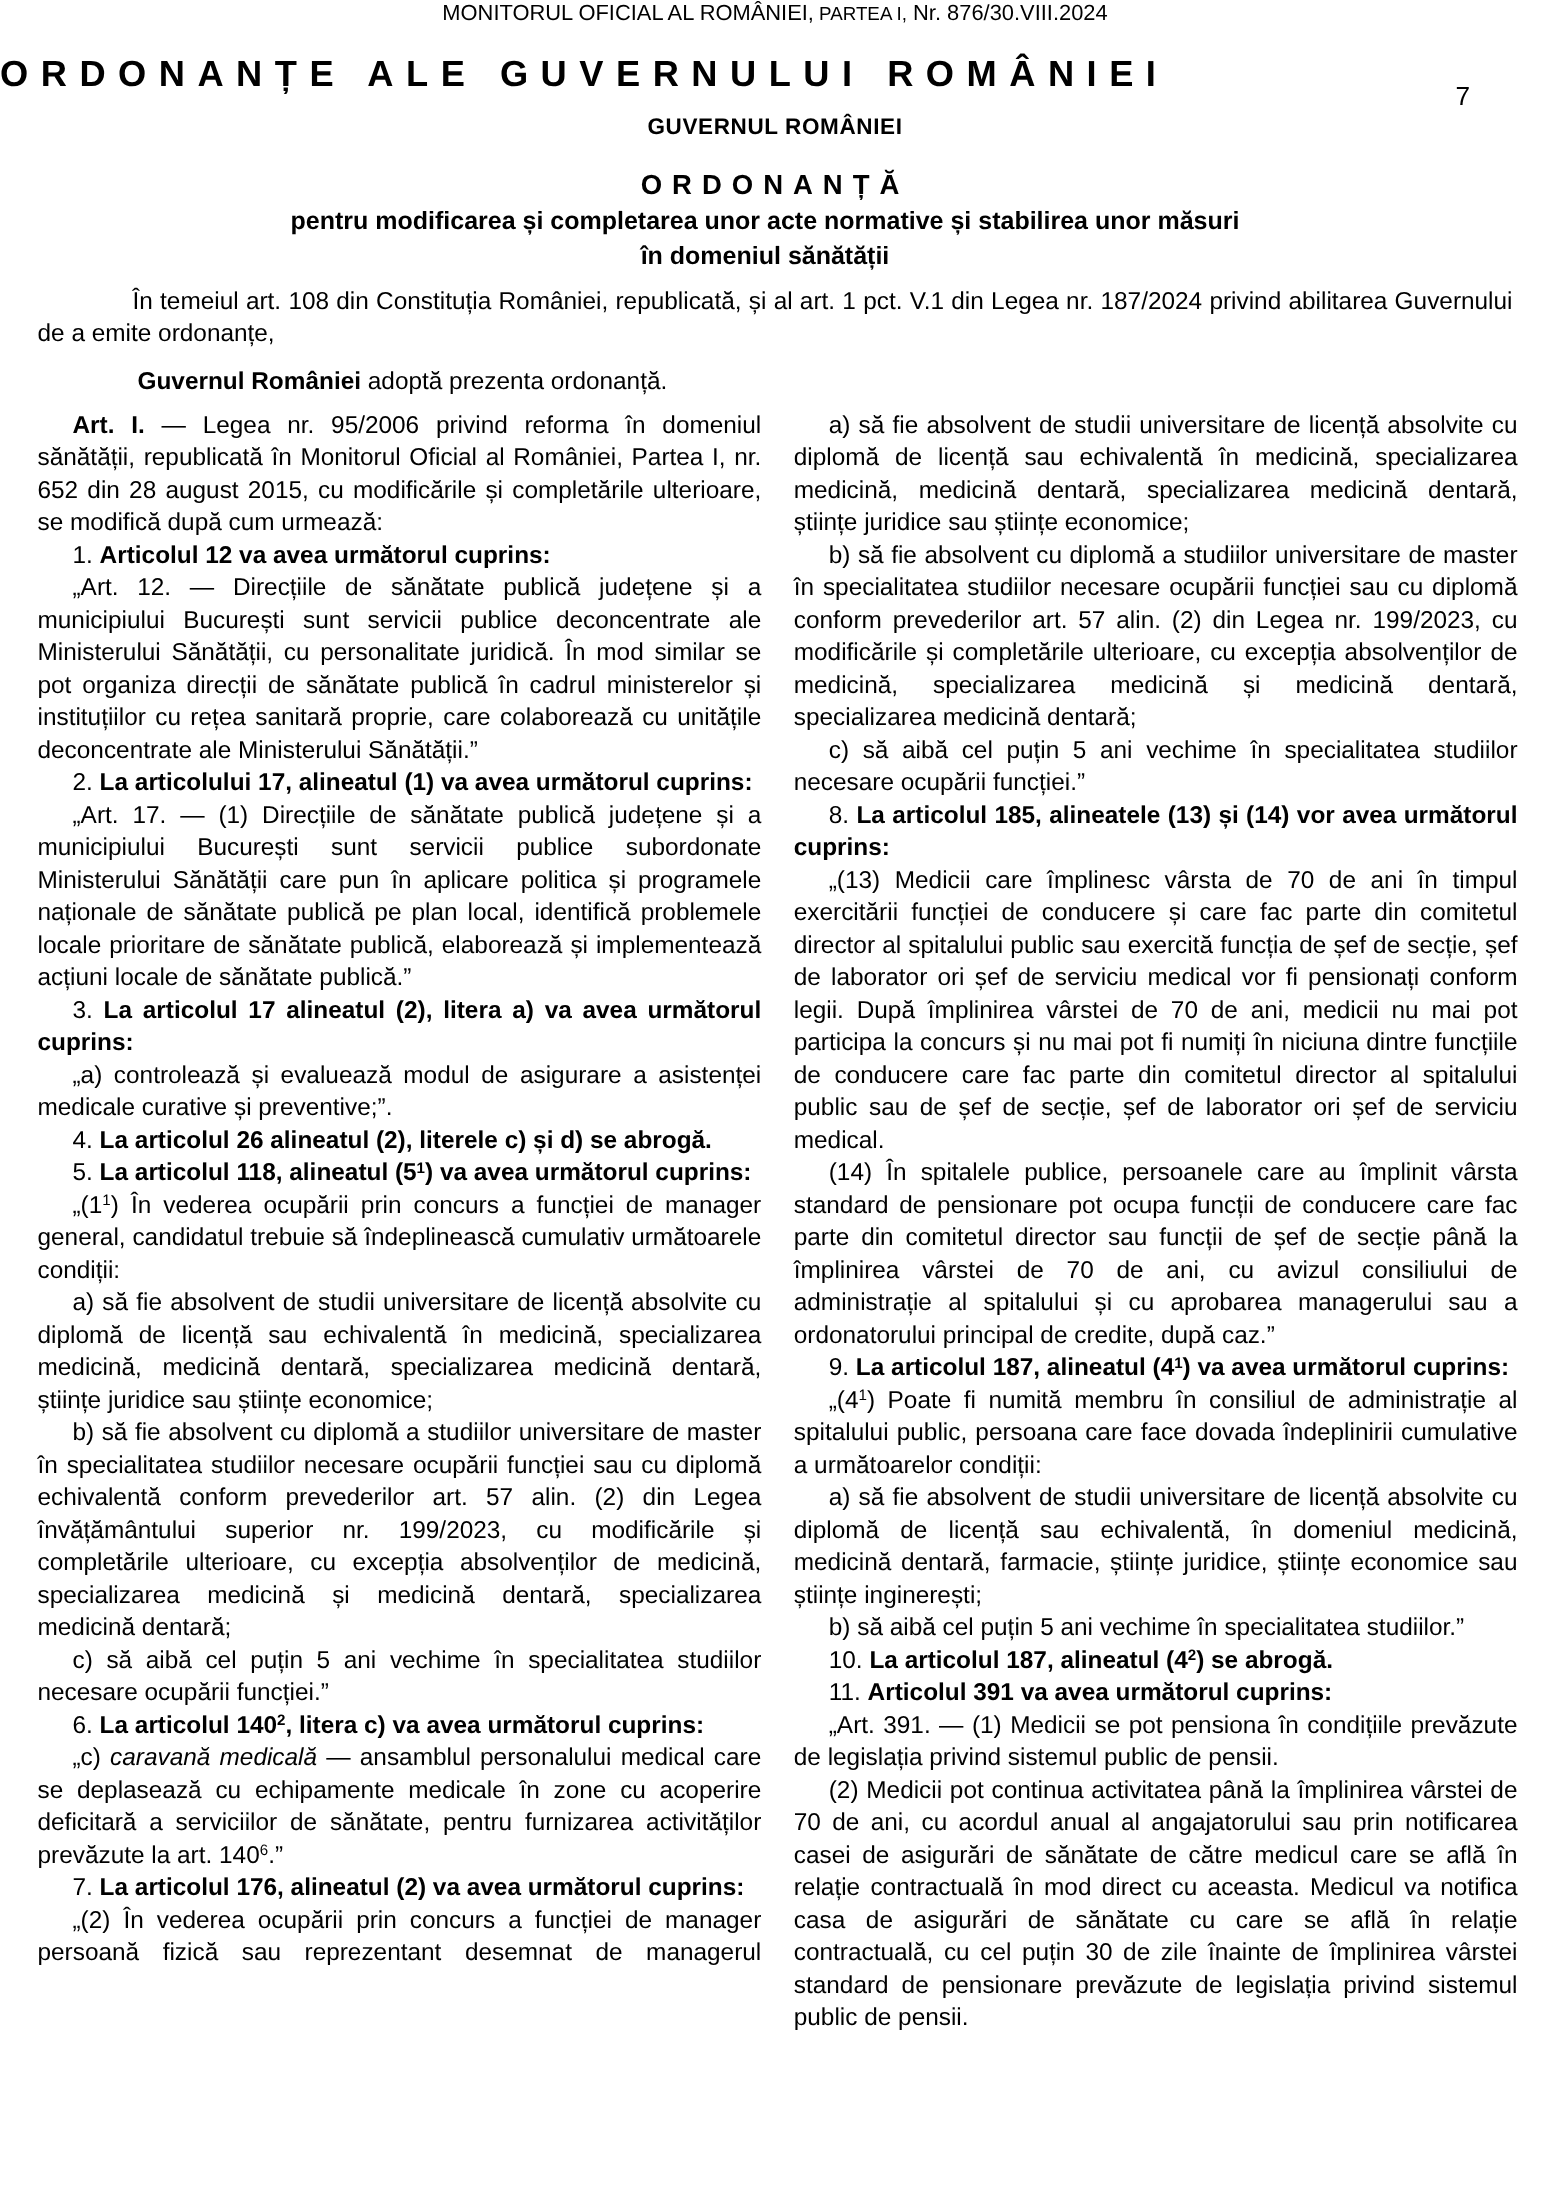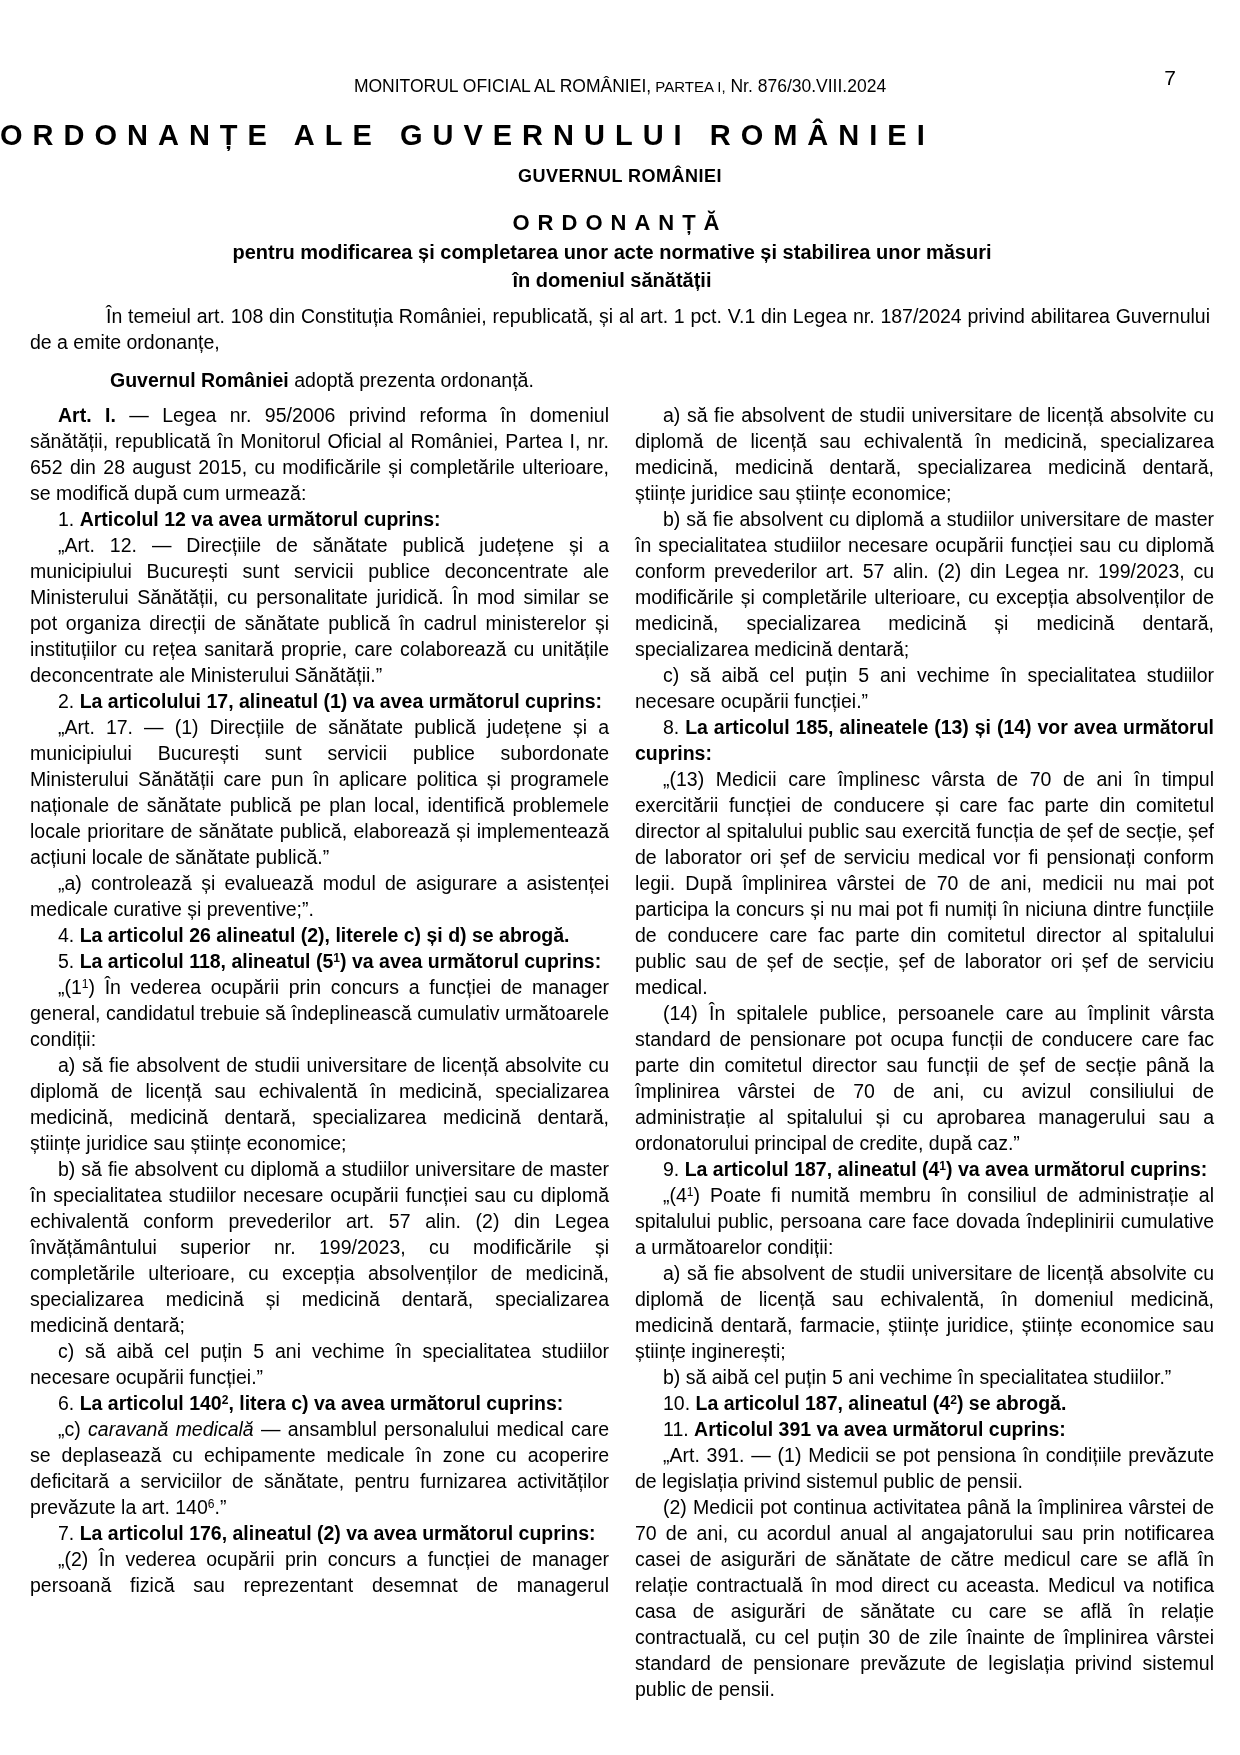--- a/index.html
+++ b/index.html
@@ -7,21 +7,20 @@
     position: relative;
     width: 1240px;
     height: 1755px;
     background: #ffffff;
     color: #000000;
     font-family: "Liberation Sans", sans-serif;
     overflow: hidden;
   }
   .running-head {
     margin: 0;
-    padding-top: 76px;
     text-align: center;
     font-size: 17.5px;
     line-height: 20px;
     white-space: nowrap;
   }
   .running-head .part { font-size: 15px; }
   .page-num {
     position: absolute;
     top: 66px;
     right: 64px;
@@ -121,20 +120,21 @@
 
   <p class="adoption"><span class="b">Guvernul României</span><span> adoptă prezenta ordonanță.</span></p>
 
   <div class="columns">
     <div class="col">
         <p class="para"><span class="b">Art. I. </span><span>— Legea nr. 95/2006 privind reforma în domeniul sănătății, republicată în Monitorul Oficial al României, Partea I, nr. 652 din 28 august 2015, cu modificările și completările ulterioare, se modifică după cum urmează:</span></p>
         <p class="para"><span>1. </span><span class="b">Articolul 12 va avea următorul cuprins:</span></p>
         <p class="para"><span>„Art. 12. — Direcțiile de sănătate publică județene și a municipiului București sunt servicii publice deconcentrate ale Ministerului Sănătății, cu personalitate juridică. În mod similar se pot organiza direcții de sănătate publică în cadrul ministerelor și instituțiilor cu rețea sanitară proprie, care colaborează cu unitățile deconcentrate ale Ministerului Sănătății.”</span></p>
         <p class="para"><span>2. </span><span class="b">La articolului 17, alineatul (1) va avea următorul cuprins:</span></p>
         <p class="para"><span>„Art. 17. — (1) Direcțiile de sănătate publică județene și a municipiului București sunt servicii publice subordonate Ministerului Sănătății care pun în aplicare politica și programele naționale de sănătate publică pe plan local, identifică problemele locale prioritare de sănătate publică, elaborează și implementează acțiuni locale de sănătate publică.”</span></p>
+        <p class="para"><span>3. </span><span class="b">La articolul 17 alineatul (2), litera a) va avea următorul cuprins:</span></p>
         <p class="para"><span>„a) controlează și evaluează modul de asigurare a asistenței medicale curative și preventive;”.</span></p>
         <p class="para"><span>4. </span><span class="b">La articolul 26 alineatul (2), literele c) și d) se abrogă.</span></p>
         <p class="para"><span>5. </span><span class="b">La articolul 118, alineatul (5</span><span class="b sup">1</span><span class="b">) va avea următorul cuprins:</span></p>
         <p class="para"><span>„(1</span><span class="sup">1</span><span>) În vederea ocupării prin concurs a funcției de manager general, candidatul trebuie să îndeplinească cumulativ următoarele condiții:</span></p>
         <p class="para"><span>a) să fie absolvent de studii universitare de licență absolvite cu diplomă de licență sau echivalentă în medicină, specializarea medicină, medicină dentară, specializarea medicină dentară, științe juridice sau științe economice;</span></p>
         <p class="para"><span>b) să fie absolvent cu diplomă a studiilor universitare de master în specialitatea studiilor necesare ocupării funcției sau cu diplomă echivalentă conform prevederilor art. 57 alin. (2) din Legea învățământului superior nr. 199/2023, cu modificările și completările ulterioare, cu excepția absolvenților de medicină, specializarea medicină și medicină dentară, specializarea medicină dentară;</span></p>
         <p class="para"><span>c) să aibă cel puțin 5 ani vechime în specialitatea studiilor necesare ocupării funcției.”</span></p>
         <p class="para"><span>6. </span><span class="b">La articolul 140</span><span class="b sup">2</span><span class="b">, litera c) va avea următorul cuprins:</span></p>
         <p class="para"><span>„c) </span><span class="i">caravană medicală</span><span> — ansamblul personalului medical care se deplasează cu echipamente medicale în zone cu acoperire deficitară a serviciilor de sănătate, pentru furnizarea activităților prevăzute la art. 140</span><span class="sup">6</span><span>.”</span></p>
         <p class="para"><span>7. </span><span class="b">La articolul 176, alineatul (2) va avea următorul cuprins:</span></p>

